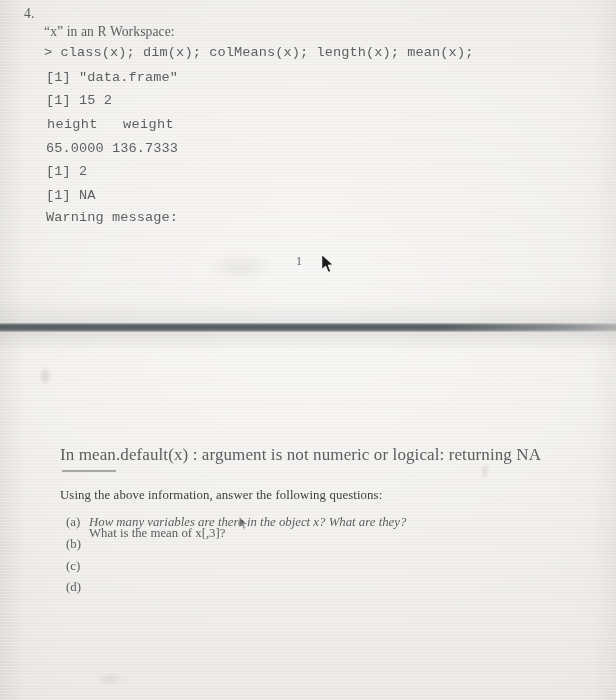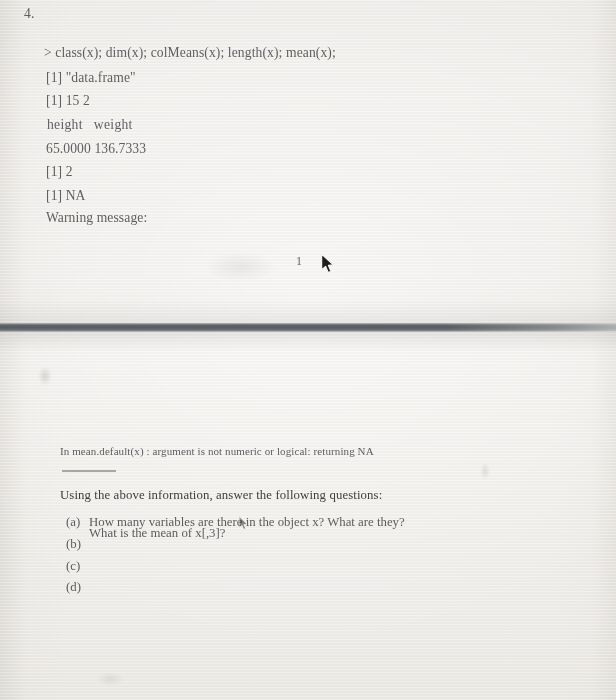--- a/index.html
+++ b/index.html
@@ -100,21 +100,21 @@
   }
 
   
   .txt {
     position: absolute;
     white-space: pre;
     line-height: 1.22;
     letter-spacing: .1px;
   }
   .body-text { font-size: 13.6px; color: #5e5e60; }
-  .mono-out  { font-size: 13.6px; color: #5f5f61; }
+  .mono-out  { font-size: 13.6px; color: #5f5f61; font-family: Liberation Mono, monospace; }
 
   #q-number {
     left: 24px;
     top: 6px;
     font-size: 13.6px;
     color: #5e5e60;
   }
   #intro-l1 { left: 44px; top: 6px;  }
   #intro-l2 { left: 44px; top: 24px; }
 
@@ -128,21 +128,21 @@
   #out-6 { left: 46px; top: 188px; }
   #out-7 { left: 46px; top: 210px; }
 
   #stray-one {
     left: 296px;
     top: 254px;
     font-size: 12px;
     color: #62626a;
   }
 
-  #warn-cont { left: 60px; top: 445px; font-size: 11px; color: #5d5d60; }
+  #warn-cont { left: 60px; top: 445px; font-size: 17px; color: #5d5d60; }
 
   #short-rule {
     position: absolute;
     left: 62px;
     top: 470px;
     width: 54px;
     height: 2px;
     background: #8e8e90;
     opacity: .75;
   }
@@ -155,21 +155,21 @@
     color: #5c5c5f;
     white-space: pre;
   }
   .sub-label {
     position: absolute;
     font-size: 12.8px;
     color: #5c5c5f;
     white-space: pre;
   }
   #qa-l { left: 66px; top: 515px; }
-  #qa-t { left: 89px; top: 515px; }
+  #qa-t { left: 89px; top: 515px; font-style: italic; }
   #qb-l { left: 66px; top: 537px; }
   #qb-t { left: 89px; top: 537px; }
   #qc-l { left: 66px; top: 559px; }
   #qc-t { left: 89px; top: 526px; }
   #qd-l { left: 66px; top: 580px; }
   #qd-t { left: 89px; top: 580px; }
 
   
   .cursor-arrow {
     position: absolute;
@@ -193,20 +193,21 @@
   <div class="smudge" style="left:480px; top:462px; width:10px; height:18px; background:radial-gradient(closest-side, rgba(150,148,144,0.22), rgba(150,148,144,0));"></div>
   <div class="smudge" style="left:206px; top:252px; width:70px; height:30px; background:radial-gradient(closest-side, rgba(158,156,152,0.16), rgba(158,156,152,0));"></div>
   <div class="smudge" style="left:96px; top:672px; width:28px; height:14px; background:radial-gradient(closest-side, rgba(158,156,152,0.20), rgba(158,156,152,0));"></div>
 
   <div id="edge-glow-top"></div>
   <div id="edge-band"></div>
   <div id="edge-glow-bot"></div>
 
   <div class="txt body-text" id="q-number">4.</div>
 
+  <div class="txt body-text" id="intro-l2">“x” in an R Workspace:</div>
 
   <div class="txt mono-out" id="cmd-line">&gt; class(x); dim(x); colMeans(x); length(x); mean(x);</div>
 
   <div class="txt mono-out" id="out-1">[1] "data.frame"</div>
   <div class="txt mono-out" id="out-2">[1] 15 2</div>
   <div class="txt mono-out" id="out-3">height   weight</div>
   <div class="txt mono-out" id="out-4">65.0000 136.7333</div>
   <div class="txt mono-out" id="out-5">[1] 2</div>
   <div class="txt mono-out" id="out-6">[1] NA</div>
   <div class="txt mono-out" id="out-7">Warning message:</div>

